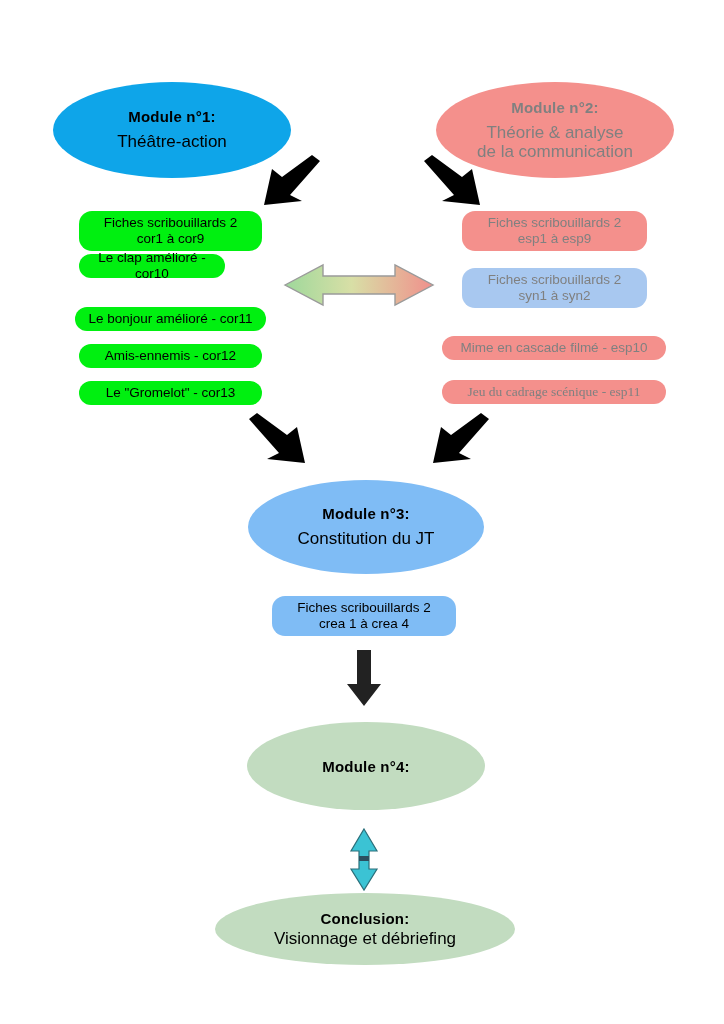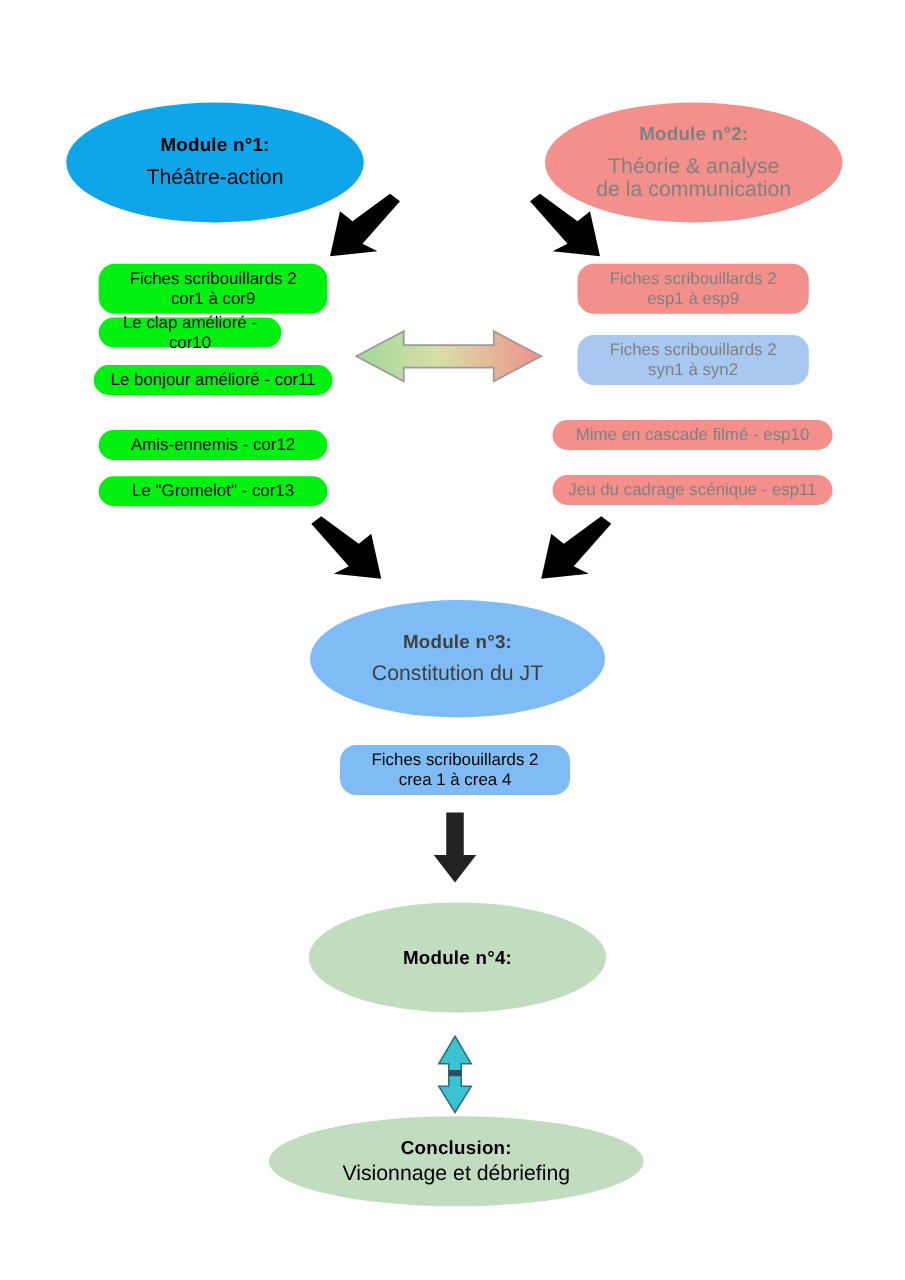--- a/index.html
+++ b/index.html
@@ -45,21 +45,21 @@
     padding: 3px 4px;
     border-radius: 13px;
   }
   .box .l1, .box .l2 { display: block; }
 
   
   .green-solid  { background: #0ea5e9; color: #000000; }
   .green-box    { background: #00f010; color: #000000; }
   .salmon       { background: #f4908c; color: #808080; }
   .blue-box     { background: #a8c8f0; color: #808080; }
-  .blue-ellipse { background: #7fbcf5; color: #404040; }
+  .blue-ellipse { background: #7fbcf5; color: #000000; }
   .blue-box-dk  { background: #7fbcf5; color: #000000; }
   .sage         { background: #c2dcc0; color: #000000; }
 
   .arrow-svg { position: absolute; overflow: visible; }
 </style>
 </head>
 <body>
 
 <div id="canvas">
 
@@ -86,21 +86,21 @@
 
   <div class="node box green-box" style="left:79px; top:211px; width:183px; height:40px;">
     <span class="l1">Fiches scribouillards 2</span>
     <span class="l2">cor1 à cor9</span>
   </div>
 
   <div class="node box green-box" style="left:79px; top:254px; width:146px; height:24px;">
     <span class="l1">Le clap amélioré - cor10</span>
   </div>
 
-  <div class="node box green-box" style="left:75px; top:292px; width:191px; height:24px;">
+  <div class="node box green-box" style="left:75px; top:307px; width:191px; height:24px;">
     <span class="l1">Le bonjour amélioré - cor11</span>
   </div>
 
   <div class="node box green-box" style="left:79px; top:344px; width:183px; height:24px;">
     <span class="l1">Amis-ennemis - cor12</span>
   </div>
 
   <div class="node box green-box" style="left:79px; top:381px; width:183px; height:24px;">
     <span class="l1">Le "Gromelot" - cor13</span>
   </div>
@@ -112,21 +112,21 @@
 
   <div class="node box blue-box" style="left:462px; top:268px; width:185px; height:40px;">
     <span class="l1">Fiches scribouillards 2</span>
     <span class="l2">syn1 à syn2</span>
   </div>
 
   <div class="node box salmon" style="left:442px; top:336px; width:224px; height:24px;">
     <span class="l1">Mime en cascade filmé - esp10</span>
   </div>
 
-  <div class="node box salmon" style="left:442px; top:380px; width:224px; height:24px;">
+  <div class="node box salmon" style="left:442px; top:380px; width:224px; height:24px;font-family:Liberation Serif, serif;">
     <span class="l1">Jeu du cadrage scénique - esp11</span>
   </div>
 
   <svg class="arrow-svg" style="left:283px; top:259px;" width="152" height="52" viewBox="0 0 152 52">
     <defs>
       <linearGradient id="exGrad" x1="0" y1="0" x2="1" y2="0">
         <stop offset="0%" stop-color="#9ed89b"></stop>
         <stop offset="45%" stop-color="#d8dfa6"></stop>
         <stop offset="100%" stop-color="#f0908c"></stop>
       </linearGradient>

